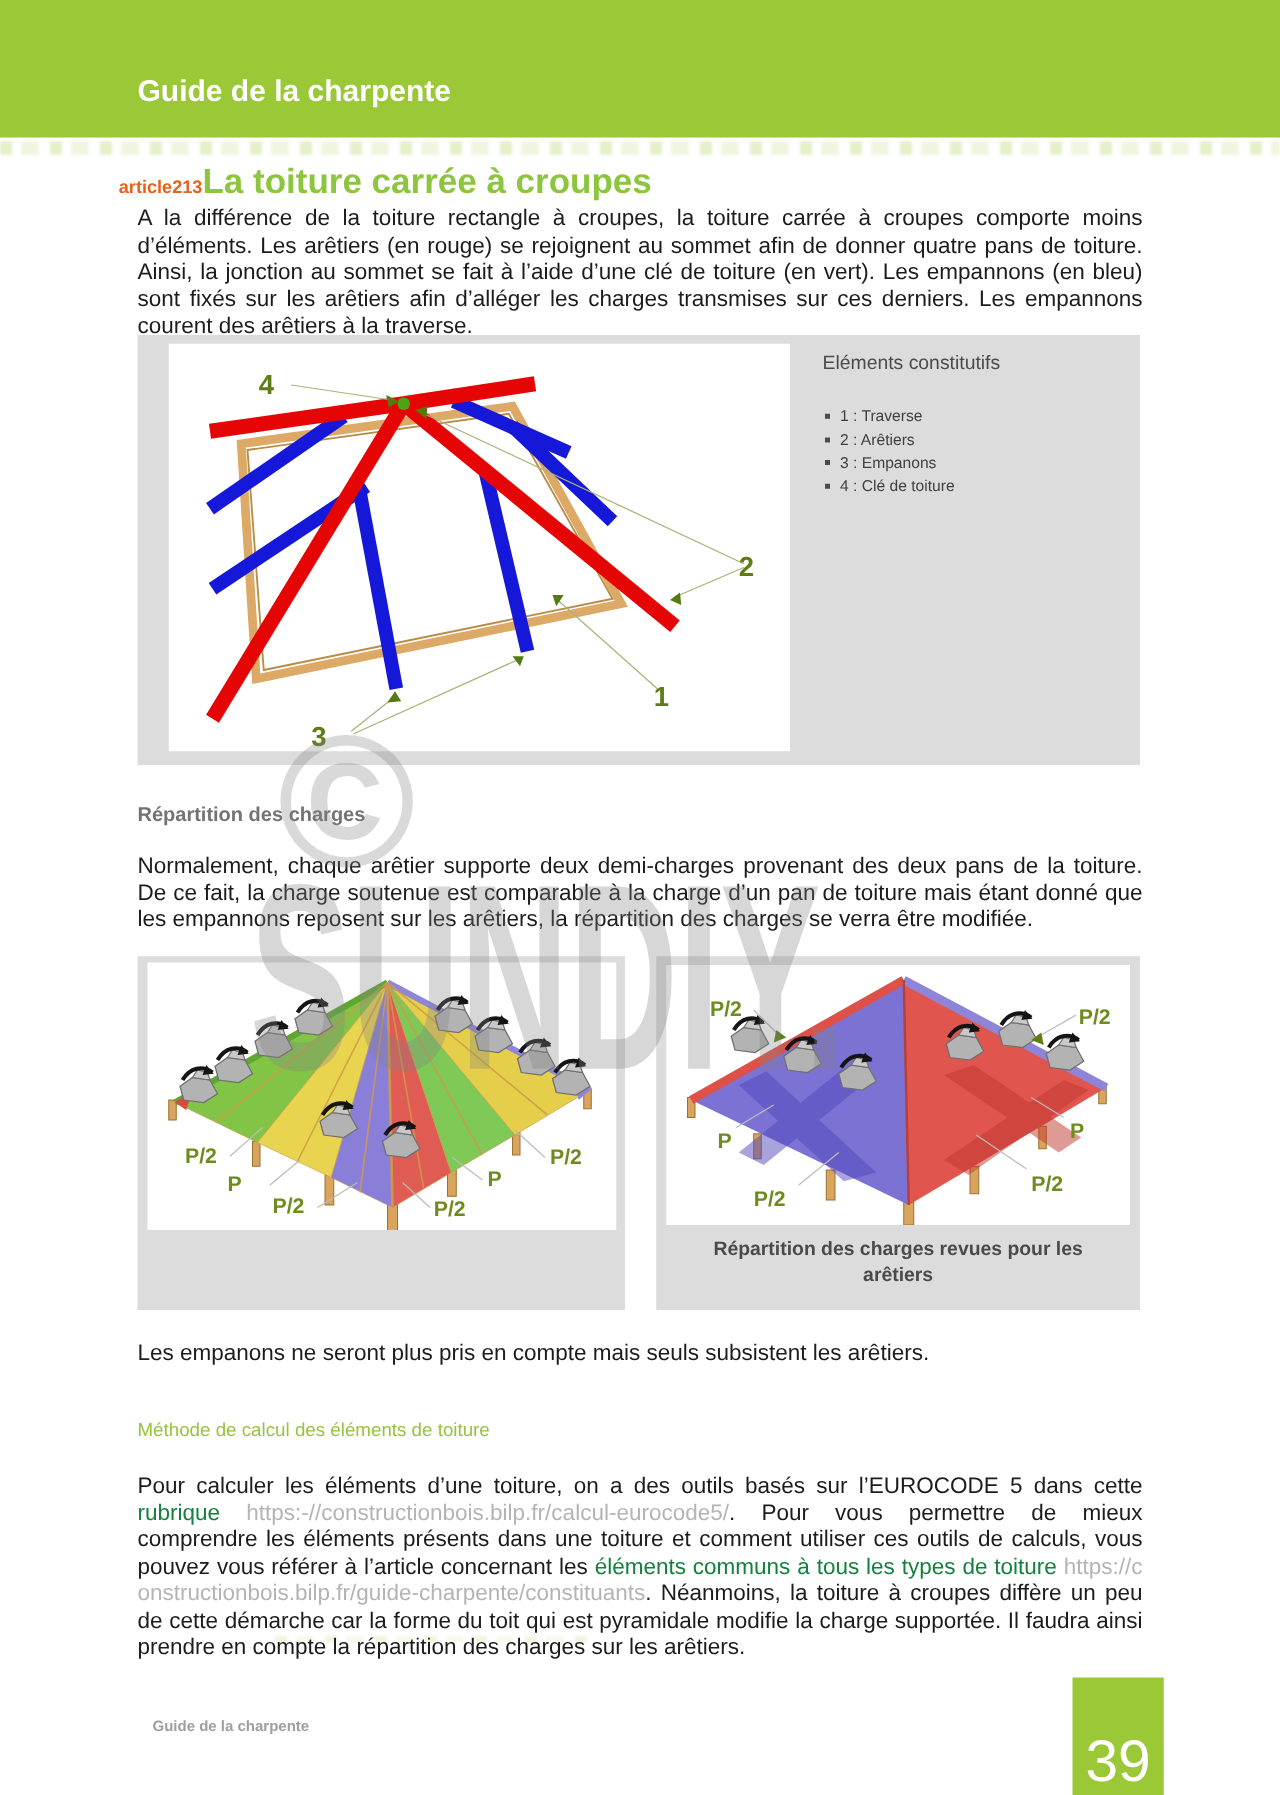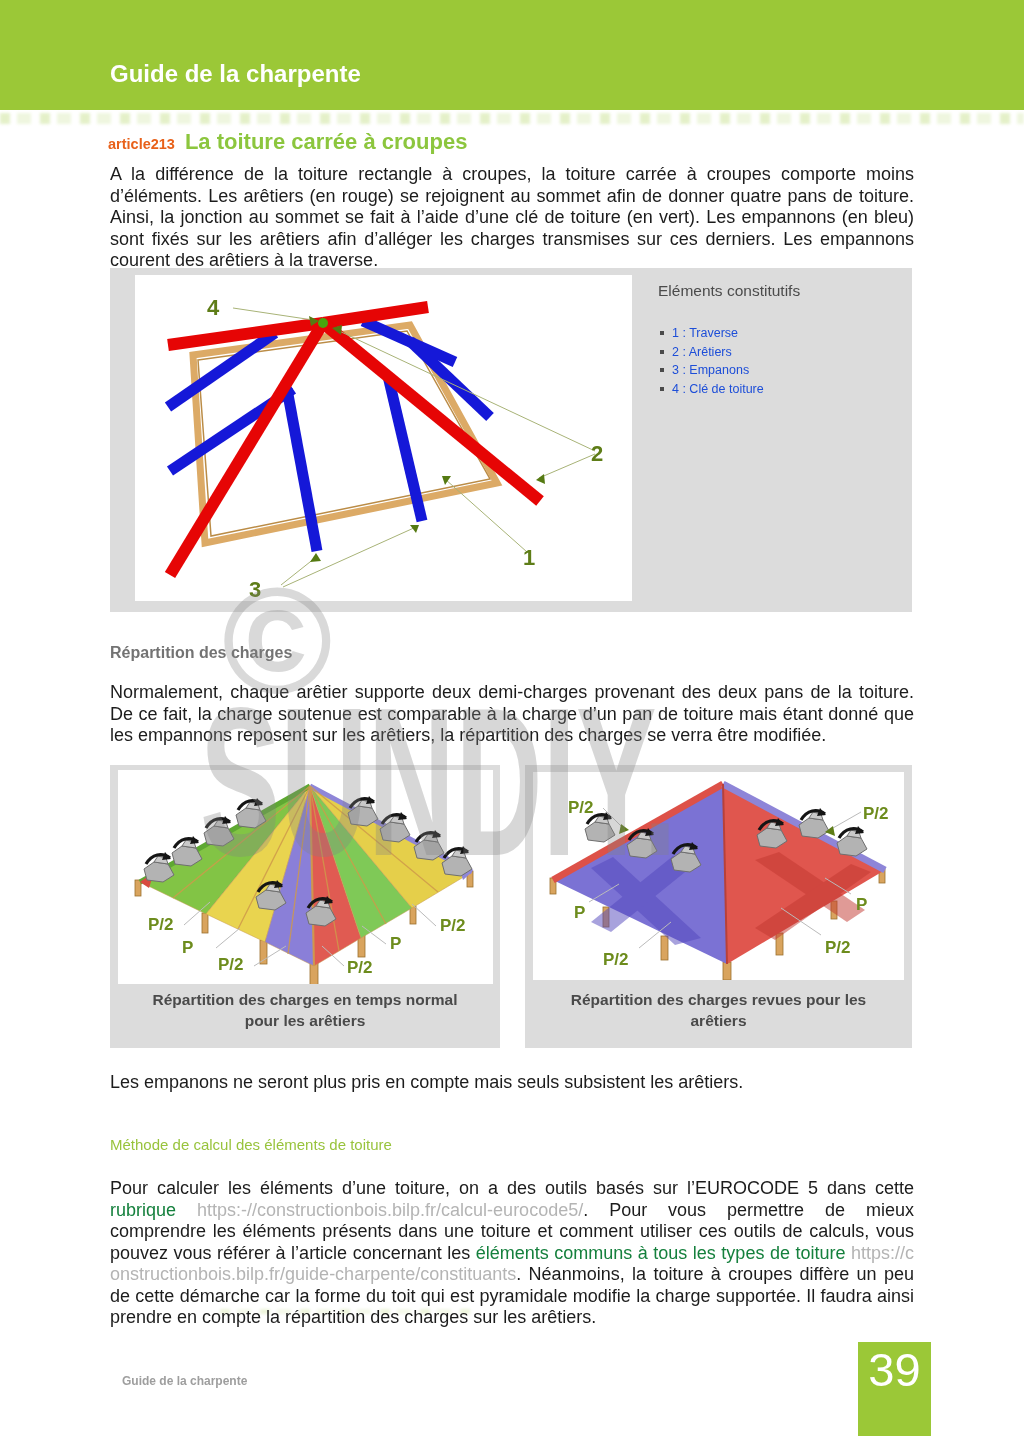--- a/index.html
+++ b/index.html
@@ -4,32 +4,32 @@
 <style>
   html,body{margin:0;padding:0;background:#fff}
   .page{position:relative;width:1024px;height:1436px;background:#fff;overflow:hidden;
         font-family:"Liberation Sans",sans-serif;color:#1c1c1c}
   .band{position:absolute;left:0;top:0;width:100%;height:110px;background:#9bc837}
   .band-title{position:absolute;left:110px;top:60px;font-size:24px;font-weight:bold;color:#fff}
   .wm-row{position:absolute;left:0;top:113px;width:100%;height:11px;opacity:.45;filter:blur(1.4px);
     background:repeating-linear-gradient(90deg, rgba(155,200,55,.6) 0 10px, rgba(155,200,55,0) 10px 17px,
     rgba(155,200,55,.35) 17px 31px, rgba(155,200,55,0) 31px 40px)}
   .wm-row2{top:1309px;left:220px;width:250px;height:5px;opacity:.3}
-  .title-row{position:absolute;left:108px;top:129px;display:flex;align-items:baseline;gap:10px}
+  .title-row{position:absolute;left:95px;top:129px;display:flex;align-items:baseline;}
   .tag{font-size:14.5px;font-weight:bold;color:#e8611a}
-  .doc-title{margin:0;font-size:22px;font-weight:bold;color:#8cc63e}
+  .doc-title{margin:0;font-size:28px;font-weight:bold;color:#8cc63e}
   .body{position:absolute;left:110px;width:804px;margin:0;font-size:18px;line-height:21.5px;text-align:justify}
   .intro{top:164px}
   .figbox{position:absolute;background:#dcdcdc;margin:0}
   .fig1{left:110px;top:268px;width:802px;height:344px}
   .panel{position:absolute;background:#fff}
   .panel1{left:25px;top:7px;width:497px;height:326px}
   .legend{position:absolute;left:548px;top:14px;width:240px;color:#4b4b4b}
   .legend h3{margin:0;font-size:15.5px;font-weight:normal}
-  .legend ul{list-style:none;margin:26px 0 0 2px;padding:0;font-size:12.5px;color:#1d4ed8}
+  .legend ul{list-style:none;margin:26px 0 0 2px;padding:0;font-size:12.5px;color:#404040}
   .legend li{margin:0 0 4.5px 0}
   .legend li::before{content:"";display:inline-block;width:4px;height:4px;background:#4a4a4a;margin-right:8px;vertical-align:2px}
   .h-black{position:absolute;left:110px;top:644px;margin:0;font-size:16px;font-weight:bold;color:#737373}
   .p-charges{top:682px}
   .fig2{left:110px;top:765px;width:390px;height:283px}
   .fig3{left:525px;top:765px;width:387px;height:283px}
   .panel2{left:8px;top:5px;width:375px;height:214px}
   .panel3{left:8px;top:7px;width:371px;height:208px}
   .figcaption{position:absolute;left:0;top:224px;width:100%;text-align:center;font-weight:bold;
     font-size:15.5px;line-height:21px;color:#4a4a4a;white-space:pre-line}
@@ -37,21 +37,21 @@
     color:rgba(130,130,130,.32);transform:scaleX(.57);transform-origin:left top;z-index:6;pointer-events:none;white-space:nowrap}
   .wm-copy{position:absolute;left:222px;top:566px;font-size:150px;line-height:150px;font-weight:bold;
     color:rgba(130,130,130,.3);z-index:6;pointer-events:none}
   .note{top:1072px;z-index:7}
   .h-green{position:absolute;left:110px;top:1136px;margin:0;font-size:15px;font-weight:normal;color:#98c33c}
   .links{top:1178px;z-index:7}
   .lnk{color:#15803d;text-decoration:none;cursor:pointer}
   .url{color:#b4b4b4;word-break:break-all}
   .footer-text{position:absolute;left:122px;top:1374px;font-size:12px;font-weight:bold;color:#9e9e9e}
   .page-badge{position:absolute;left:858px;top:1342px;width:73px;height:94px;background:#9bc837;color:#fff;
-    display:flex;align-items:flex-start;justify-content:center;font-size:47px}
+    display:flex;align-items:flex-end;justify-content:center;font-size:47px}
   svg text{font-family:"Liberation Sans",sans-serif;font-weight:bold}
 </style>
 </head>
 <body>
 
 <div class="page">
 
   <header class="band">
     <div class="band-title">Guide de la charpente</div>
   </header>
@@ -191,22 +191,20 @@
         <g fill="#6d8c1d" font-size="17">
           <text x="30" y="160">P/2</text>
           <text x="64" y="183">P</text>
           <text x="100" y="200">P/2</text>
           <text x="229" y="203">P/2</text>
           <text x="272" y="179">P</text>
           <text x="322" y="161">P/2</text>
         </g>
       </svg>
     </div>
-    <figcaption class="figcaption">Répartition des charges en temps normal
-pour les arêtiers</figcaption>
   </figure>
 
   <figure class="figbox fig3">
     <div class="panel panel3">
       <svg viewBox="0 0 371 208" width="371" height="208">
         <g fill="#d9a45e" stroke="#9c702e" stroke-width="0.8">
           <rect x="190" y="190" width="8" height="18"></rect>
           <rect x="70" y="135" width="6" height="20"></rect>
           <rect x="128" y="164" width="7" height="24"></rect>
           <rect x="17" y="106" width="6" height="16"></rect>

